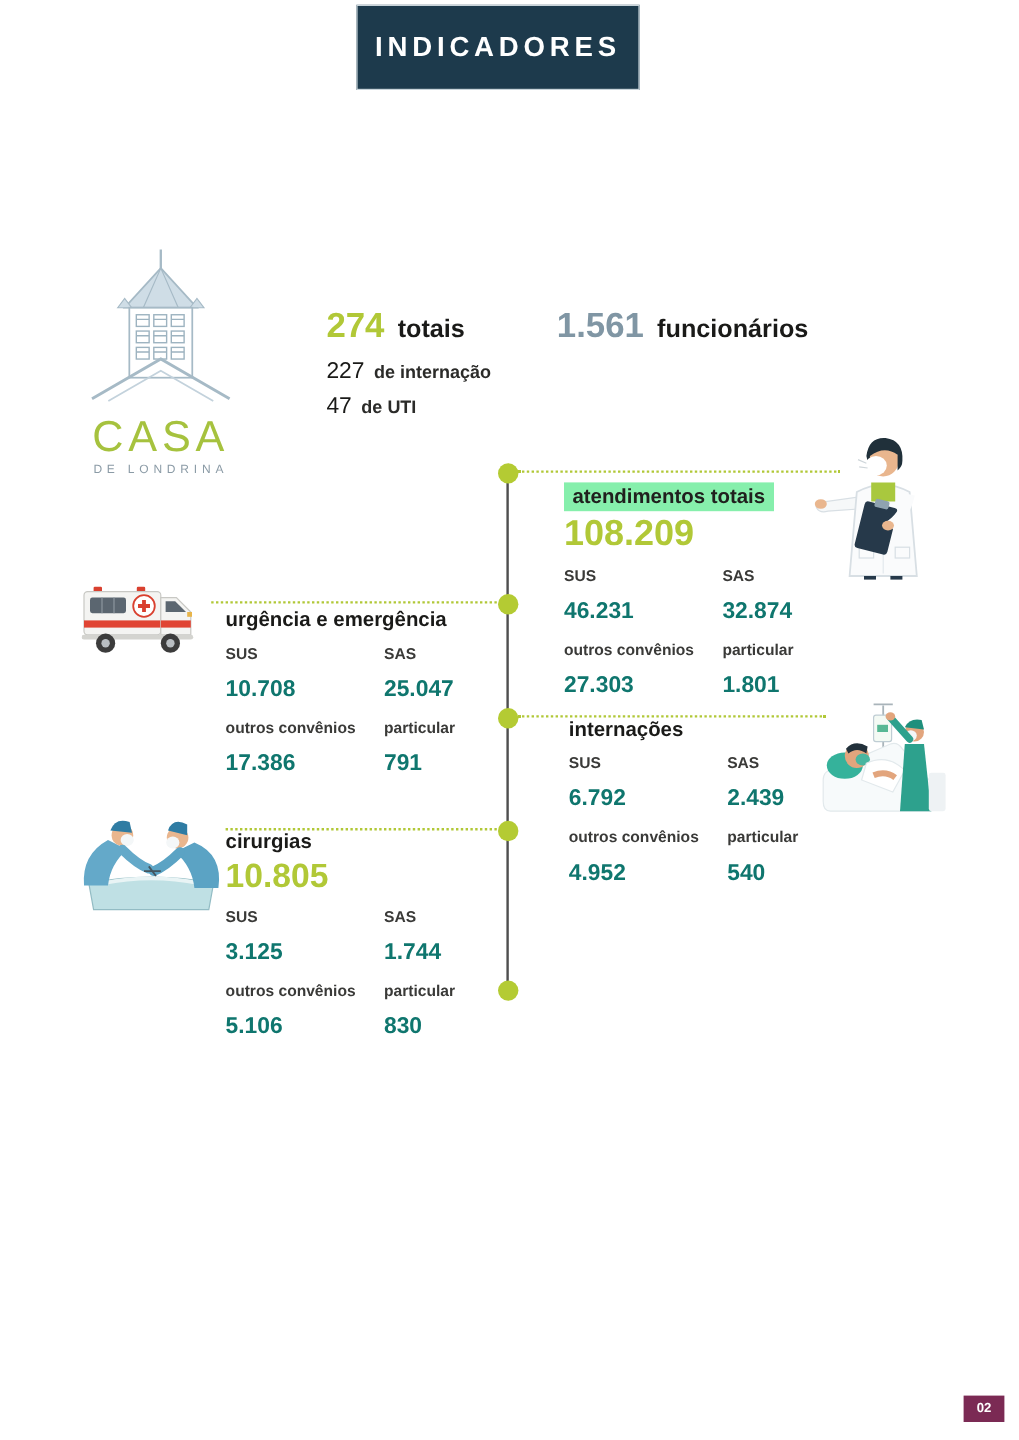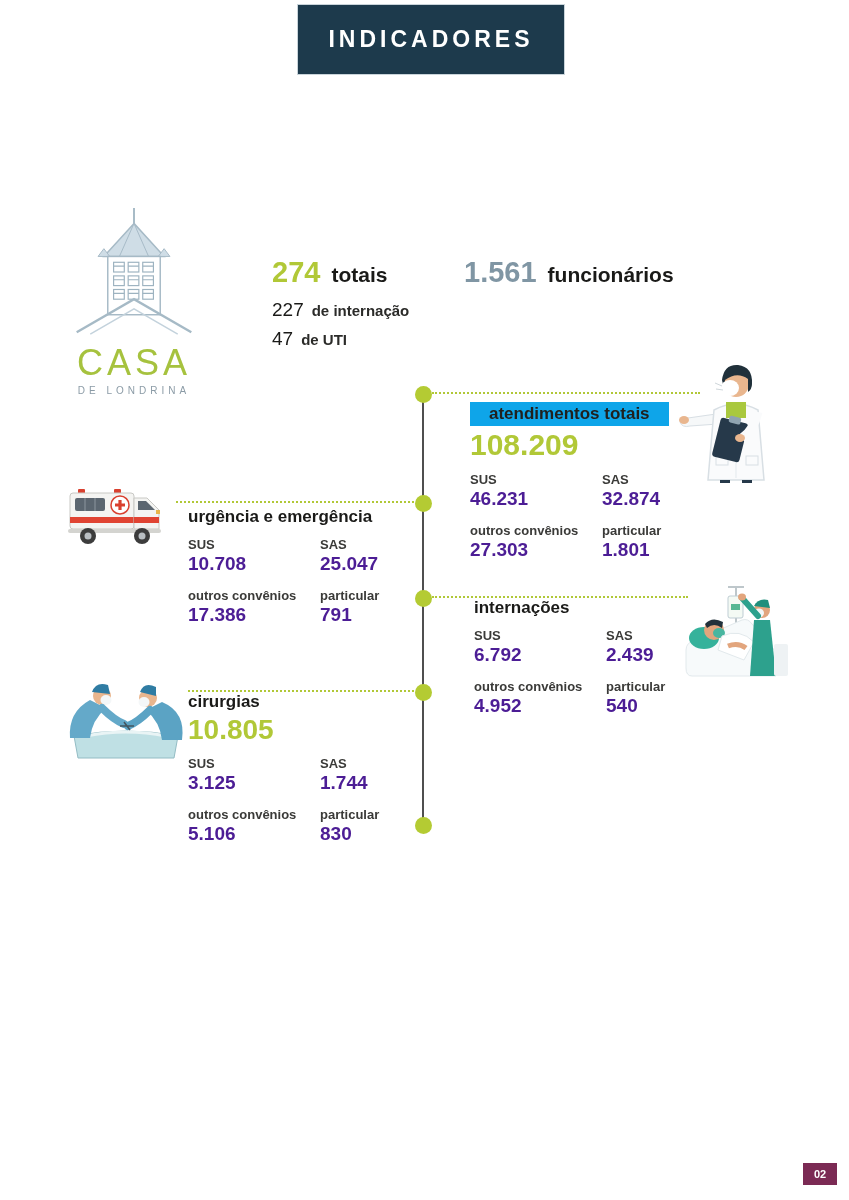--- a/index.html
+++ b/index.html
@@ -3,21 +3,21 @@
 <meta charset="utf-8">
 <style>
   * { margin:0; padding:0; box-sizing:border-box; }
   html,body { background:#ffffff; }
   body { font-family:"Liberation Sans", sans-serif; color:#1a1a18; }
   .page { position:relative; width:849px; height:1200px; background:#ffffff; overflow:hidden; }
   .abs { position:absolute; }
 
   
   .header-box {
-    left:297px; top:4px; width:268px; height:71px;
+    left:297px; top:4px; width:236px; height:71px;
     background:#1d3a4c; border:1px solid #c9d4da;
     display:flex; align-items:center; justify-content:center;
   }
   .header-box span {
     color:#ffffff; font-size:23px; font-weight:800; letter-spacing:4px;
   }
 
   
   .logo { left:64px; top:204px; width:140px; text-align:center; }
   .logo-santa { font-size:26px; letter-spacing:3px; color:#91a3af; margin-top:2px; }
@@ -36,28 +36,28 @@
   .beds-row2 { margin-top:10px; }
   .beds-row3 { margin-top:7px; }
 
   
   .vline { left:422px; top:394px; width:2px; height:431px; background:#4f4f4f; }
   .dot   { width:17px; height:17px; border-radius:50%; background:#b4cb33; }
   .hline { height:0; border-top:2px dotted #b1c837; }
 
   
   .chip {
-    display:inline-block; background:#0ea5e9; color:#20201e;
-    font-size:17px; font-weight:800; padding:2px 19px;
+    display:inline-block; background:#86efac; color:#20201e;
+    font-size:17px; font-weight:800; padding:2px 7px;
   }
   .sec-title { font-size:17px; font-weight:800; color:#1a1a18; }
   .sec-total { font-size:28px; font-weight:800; color:#b1c837; margin-top:2px; }
   .stats { display:grid; grid-template-columns:132px auto; row-gap:13px; margin-top:10px; }
   .stat-label { font-size:13px; font-weight:600; color:#3a3a38; }
-  .stat-value { font-size:19px; font-weight:800; color:#4c1d95; margin-top:1px; }
+  .stat-value { font-size:19px; font-weight:800; color:#0f766e; margin-top:12px; }
 
   
   .page-badge {
     left:803px; top:1163px; width:34px; height:22px;
     background:#7b2a54; color:#ffffff; font-size:11px; font-weight:800;
     display:flex; align-items:center; justify-content:center;
   }
 </style>
 </head>
 <body>

